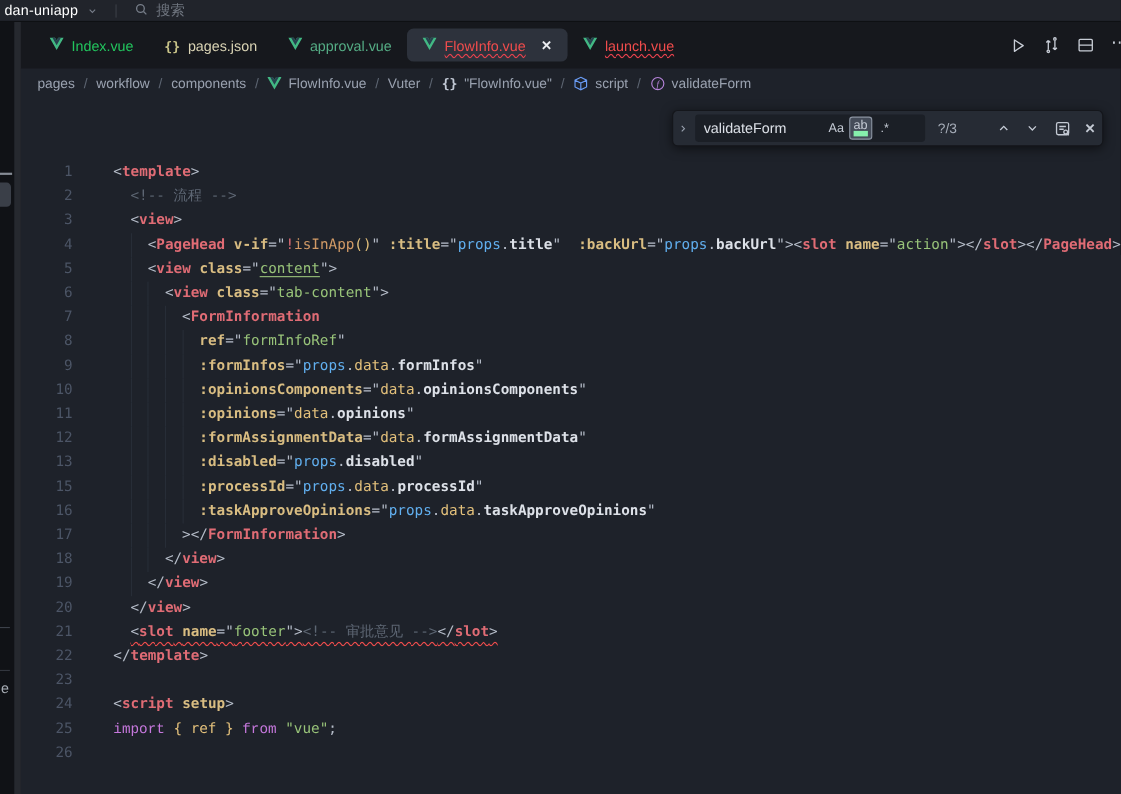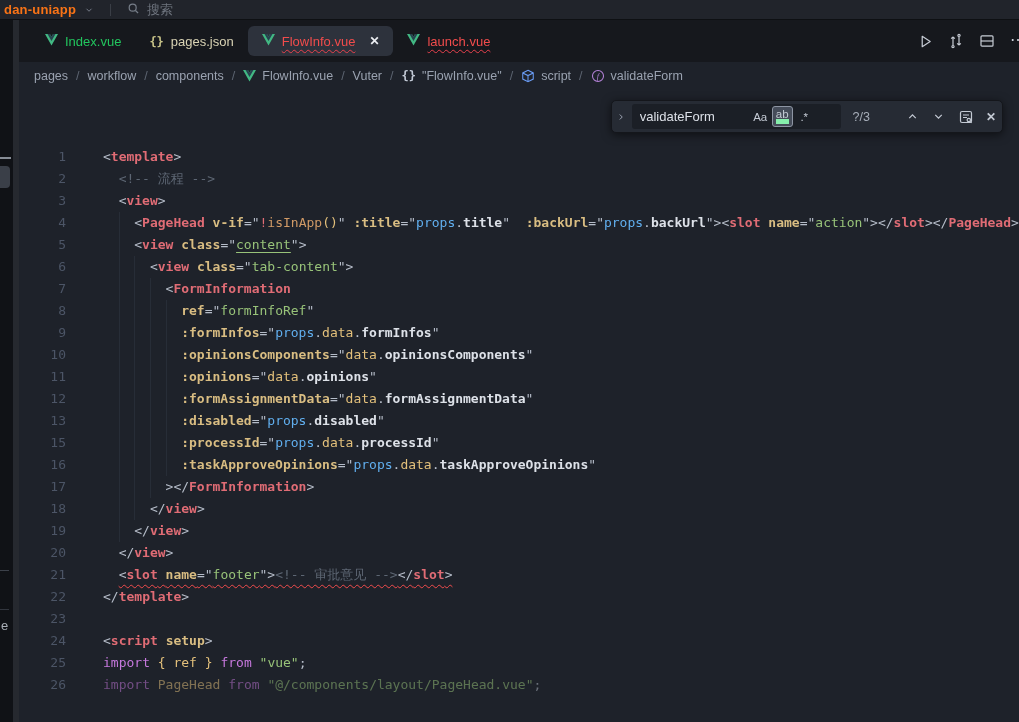--- a/index.html
+++ b/index.html
@@ -8,21 +8,21 @@
     position:relative; width:1019px; height:722px; overflow:hidden;
     background:#15171c; font-family:"Liberation Sans", sans-serif;
     color:#c9ced8; -webkit-font-smoothing:antialiased;
   }
   
   .titlebar{
     position:absolute; left:0; top:0; width:100%; height:20px;
     background:#21242b; display:flex; align-items:center; gap:8px;
     padding-left:4px; font-size:13px; border-bottom:1px solid #0e1013;
   }
-  .titlebar .proj{ color:#f97316; font-weight:bold; letter-spacing:.2px; }
+  .titlebar .proj{ color:#ffffff; font-weight:normal; letter-spacing:.2px; }
   .titlebar .chev{ display:flex; align-items:center; opacity:.7; }
   .titlebar .vsep{ width:1px; height:12px; background:#3a3e46; margin:0 8px; }
   .titlebar .gsearch{ display:flex; align-items:center; gap:7px; color:#6f757f; }
   
   .leftstrip{ position:absolute; left:0; top:20px; width:13px; height:702px; background:#101216; }
   .leftdivider{ position:absolute; left:13px; top:20px; width:6px; height:702px; background:#26292f; }
   .sliver{ position:absolute; z-index:5; }
   .sliver-line1{ left:0; top:157px; width:11px; height:2px; background:#868c95; }
   .sliver-rect{ left:0; top:166px; width:10px; height:22px; background:#3a3f48; border-radius:0 4px 4px 0; }
   .sliver-line2{ left:0; top:570px; width:9px; height:1px; background:#3c414a; }
@@ -92,21 +92,21 @@
   .s-tag{ color:#e06c75; font-weight:bold; }
   .s-attr{ color:#d9bd82; font-weight:bold; }
   .s-str{ color:#98c379; }
   .s-strU{ color:#98c379; text-decoration:underline; text-underline-offset:3px; }
   .s-cm{ color:#5d6673; }
   .s-blue{ color:#61afef; }
   .s-khaki{ color:#e3c07b; }
   .s-prop{ color:#dde1e8; font-weight:bold; }
   .s-org{ color:#d19a66; }
   .s-neg{ color:#e06c75; }
-  .s-kw{ color:#c678dd; }
+  .s-kw{ color:#c678dd;font-family:Liberation Mono, monospace; }
   .squig{ text-decoration:underline wavy #f14c4c 1px; text-underline-offset:5px; }
 </style>
 </head>
 <body>
 
 <div class="screen">
 
   <div class="titlebar">
     <span class="proj">dan-uniapp</span>
     <span class="chev">
@@ -141,20 +141,27 @@
           <div class="tab">
             <span class="ticon"><svg width="13" height="12" viewBox="0 0 24 22" style="flex-shrink:0">
                 <path fill="#42b883" d="M14.9 0 12 5 9.1 0H0l12 21L24 0z"></path>
                 <path fill="#27424f" d="M14.9 0 12 5 9.1 0H4.6L12 13 19.4 0z"></path>
               </svg></span>
             <span class="tlabel" style="color: #22c55e;">Index.vue</span>
           </div>
           <div class="tab">
             <span class="ticon"><span style="color:#c9c489;font-family:'DejaVu Sans Mono',monospace;font-size:12px;font-weight:bold">{}</span></span>
             <span class="tlabel" style="color: rgb(217, 211, 180);">pages.json</span>
+          </div>
+          <div class="tab">
+            <span class="ticon"><svg width="13" height="12" viewBox="0 0 24 22" style="flex-shrink:0">
+                <path fill="#42b883" d="M14.9 0 12 5 9.1 0H0l12 21L24 0z"></path>
+                <path fill="#27424f" d="M14.9 0 12 5 9.1 0H4.6L12 13 19.4 0z"></path>
+              </svg></span>
+            <span class="tlabel" style="color: rgb(85, 173, 133);">approval.vue</span>
           </div>
           <div class="tab active">
             <span class="ticon"><svg width="13" height="12" viewBox="0 0 24 22" style="flex-shrink:0">
                 <path fill="#42b883" d="M14.9 0 12 5 9.1 0H0l12 21L24 0z"></path>
                 <path fill="#27424f" d="M14.9 0 12 5 9.1 0H4.6L12 13 19.4 0z"></path>
               </svg></span>
             <span class="tlabel err" style="color: rgb(241, 76, 76);">FlowInfo.vue</span>
             <span class="tclose">✕</span>
           </div>
           <div class="tab">
@@ -301,17 +308,17 @@
           <div class="line"><div class="ln">16</div><div class="ct"><span class="ig first"></span><span class="ig"></span><span class="ig"></span><span class="ig"></span><span class="ig"></span><span class="s-attr">:taskApproveOpinions</span><span class="s-p">="</span><span class="s-blue">props</span><span class="s-p">.</span><span class="s-khaki">data</span><span class="s-p">.</span><span class="s-prop">taskApproveOpinions</span><span class="s-p">"</span></div></div>
           <div class="line"><div class="ln">17</div><div class="ct"><span class="ig first"></span><span class="ig"></span><span class="ig"></span><span class="ig"></span><span class="s-p">&gt;&lt;/</span><span class="s-tag">FormInformation</span><span class="s-p">&gt;</span></div></div>
           <div class="line"><div class="ln">18</div><div class="ct"><span class="ig first"></span><span class="ig"></span><span class="ig"></span><span class="s-p">&lt;/</span><span class="s-tag">view</span><span class="s-p">&gt;</span></div></div>
           <div class="line"><div class="ln">19</div><div class="ct"><span class="ig first"></span><span class="ig"></span><span class="s-p">&lt;/</span><span class="s-tag">view</span><span class="s-p">&gt;</span></div></div>
           <div class="line"><div class="ln">20</div><div class="ct"><span class="ig first"></span><span class="s-p">&lt;/</span><span class="s-tag">view</span><span class="s-p">&gt;</span></div></div>
           <div class="line"><div class="ln">21</div><div class="ct"><span class="ig first"></span><span class="squig"><span class="s-p">&lt;</span><span class="s-tag">slot</span><span class="s-p"> </span><span class="s-attr">name</span><span class="s-p">="</span><span class="s-str">footer</span><span class="s-p">"&gt;</span><span class="s-cm">&lt;!-- 审批意见 --&gt;</span><span class="s-p">&lt;/</span><span class="s-tag">slot</span><span class="s-p">&gt;</span></span></div></div>
           <div class="line"><div class="ln">22</div><div class="ct"><span class="s-p">&lt;/</span><span class="s-tag">template</span><span class="s-p">&gt;</span></div></div>
           <div class="line"><div class="ln">23</div><div class="ct"></div></div>
           <div class="line"><div class="ln">24</div><div class="ct"><span class="s-p">&lt;</span><span class="s-tag">script</span><span class="s-p"> </span><span class="s-attr">setup</span><span class="s-p">&gt;</span></div></div>
           <div class="line"><div class="ln">25</div><div class="ct"><span class="s-kw">import</span><span class="s-p"> </span><span class="s-khaki">{ </span><span class="s-khaki">ref</span><span class="s-khaki"> }</span><span class="s-p"> </span><span class="s-kw">from</span><span class="s-p"> </span><span class="s-str">"vue"</span><span class="s-p">;</span></div></div>
-          <div class="line dim"><div class="ln">26</div><div class="ct"><span class="s-kw">import</span><span class="s-p"> </span><span class="s-khaki">PageHead</span><span class="s-p"> </span><span class="s-kw">from</span><span class="s-p"> </span><span class="s-str">"@/components/layout/PageHead.vue"</span><span class="s-p">;</span></div></div>
+          <div class="line dim"><div class="ln">26</div></div>
         </div>
     </div>
   </div>
 </div>
 
 </body></html>

